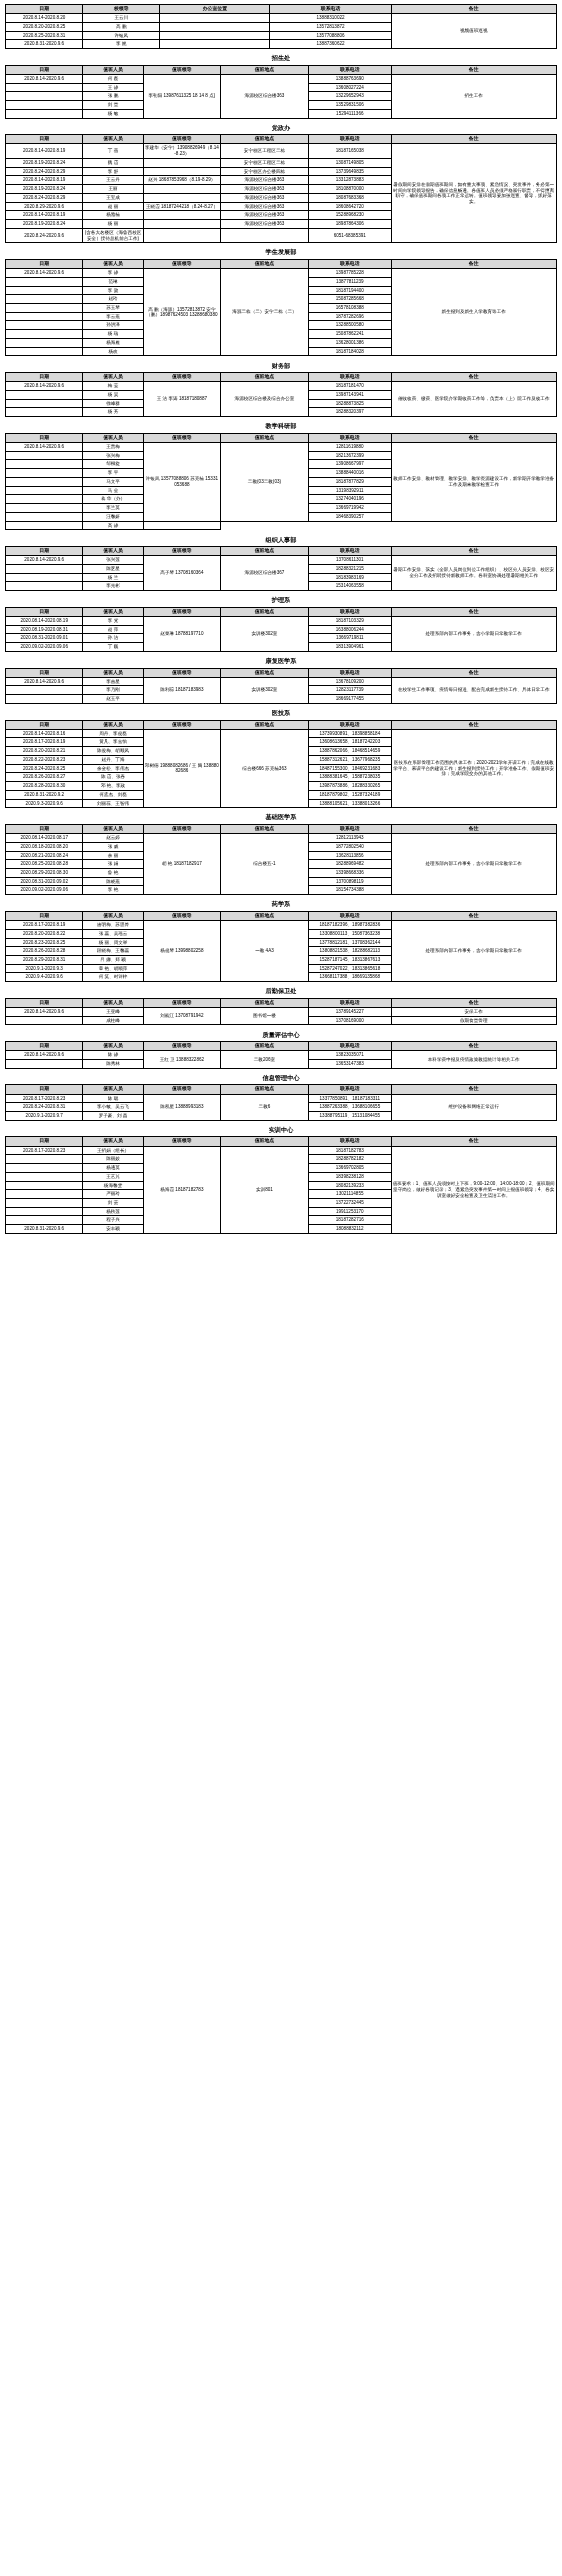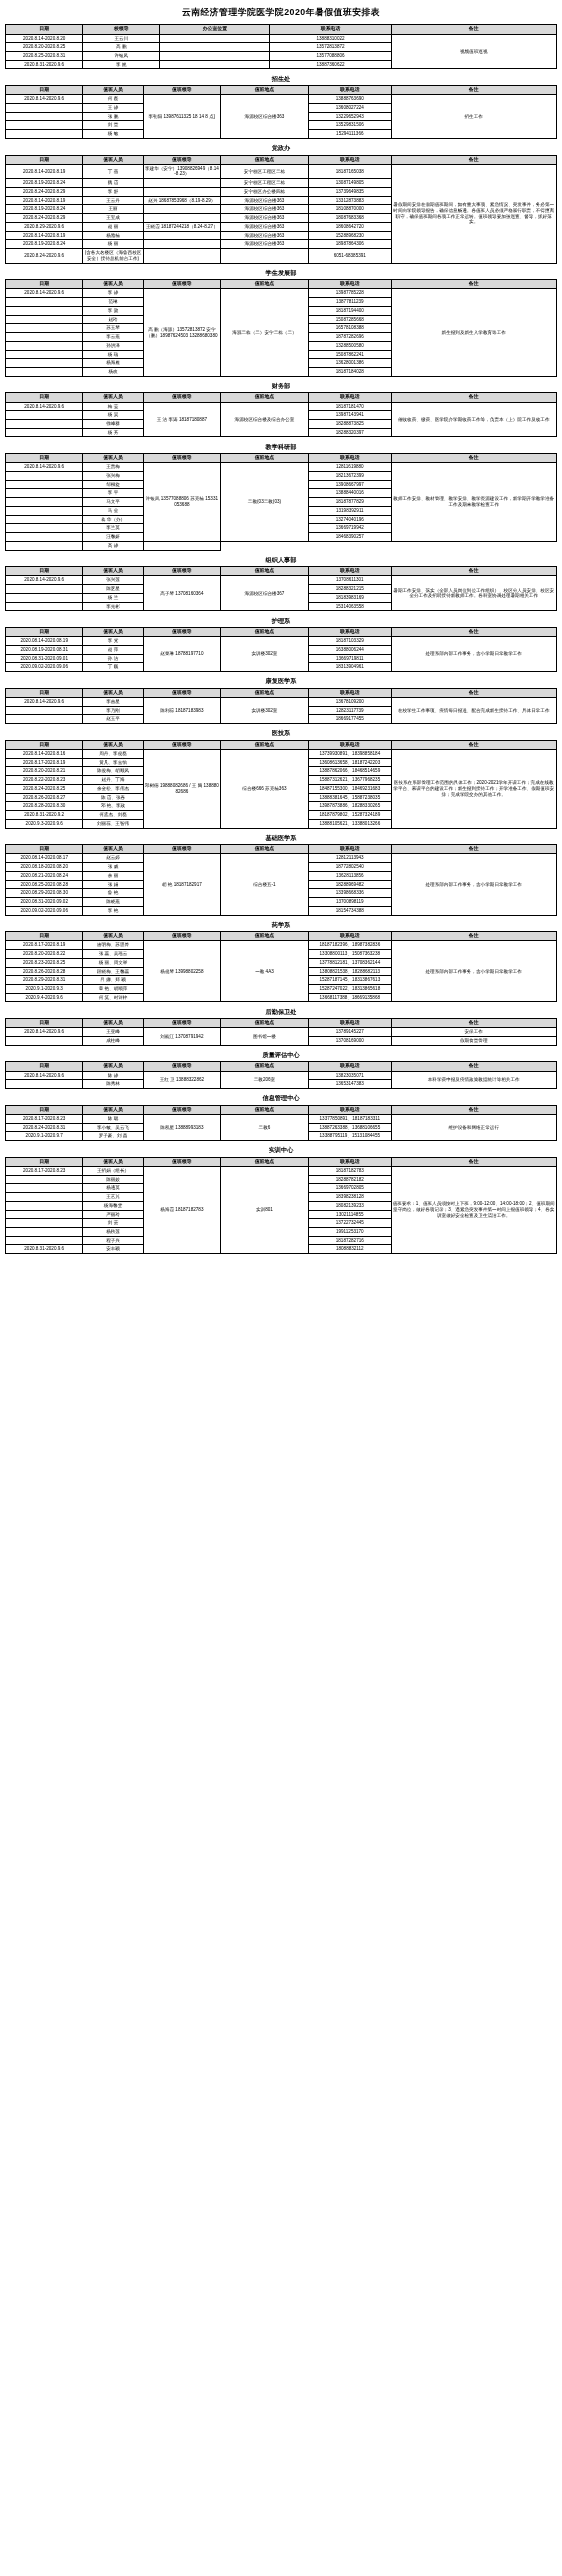--- a/index.html
+++ b/index.html
@@ -11,21 +11,20 @@
   table.tbl{border-collapse:collapse;width:100%;table-layout:fixed;}
   table.tbl td,table.tbl th{border:0.5px solid #000;font-size:4.6px;line-height:1.25;padding:1px 1px;text-align:center;vertical-align:middle;word-break:break-all;}
   table.tbl th{background:#d9d9d9;font-weight:bold;font-size:4.9px;}
   .small{font-size:4.1px;}
   .tel{font-size:4.6px;}
 </style>
 </head>
 <body>
 
 <div id="page">
-  <div class="doc-title">云南经济管理学院医学院2020年暑假值班安排表</div>
   <div id="sections">
       <div class="section">
         <table class="tbl">
           <colgroup>
             <col style="width: 14%;">
             <col style="width: 14%;">
             <col style="width: 20%;">
             <col style="width: 22%;">
             <col style="width: 30%;">
           </colgroup>

